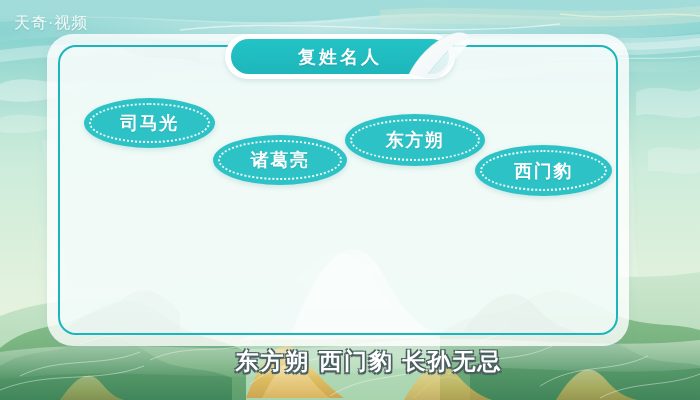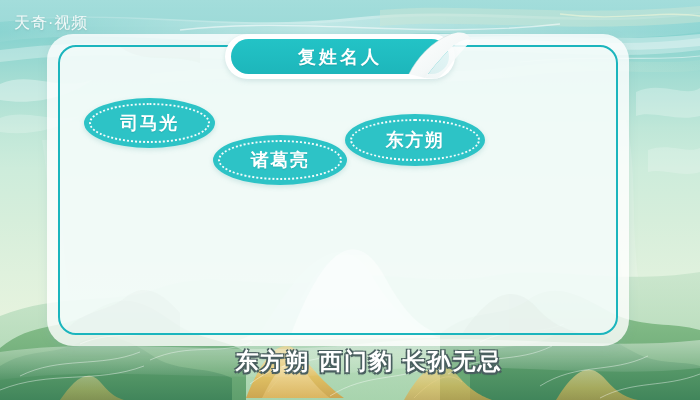--- a/index.html
+++ b/index.html
@@ -328,20 +328,24 @@
   <div class="bubble" style="left:213px; top:135px; width:134px; height:50px;">
     <span class="dots"></span>
     <span class="btxt">诸葛亮</span>
   </div>
 
   <div class="bubble" style="left:345px; top:114px; width:140px; height:52px;">
     <span class="dots"></span>
     <span class="btxt">东方朔</span>
   </div>
 
+  <div class="bubble" style="left:475px; top:145px; width:137px; height:51px;">
+    <span class="dots"></span>
+    <span class="btxt">西门豹</span>
+  </div>
 
   <div id="title-banner">
     <div class="plate-white"></div>
     <div class="plate-teal"></div>
     <div id="title-text">复姓名人</div>
     <svg id="banner-fold" viewBox="0 0 66 52">
       <defs>
         <linearGradient id="foldG" x1="0" y1="0" x2="1" y2="1">
           <stop offset="0%" stop-color="#ffffff"></stop>
           <stop offset="55%" stop-color="#f4f8f8"></stop>

